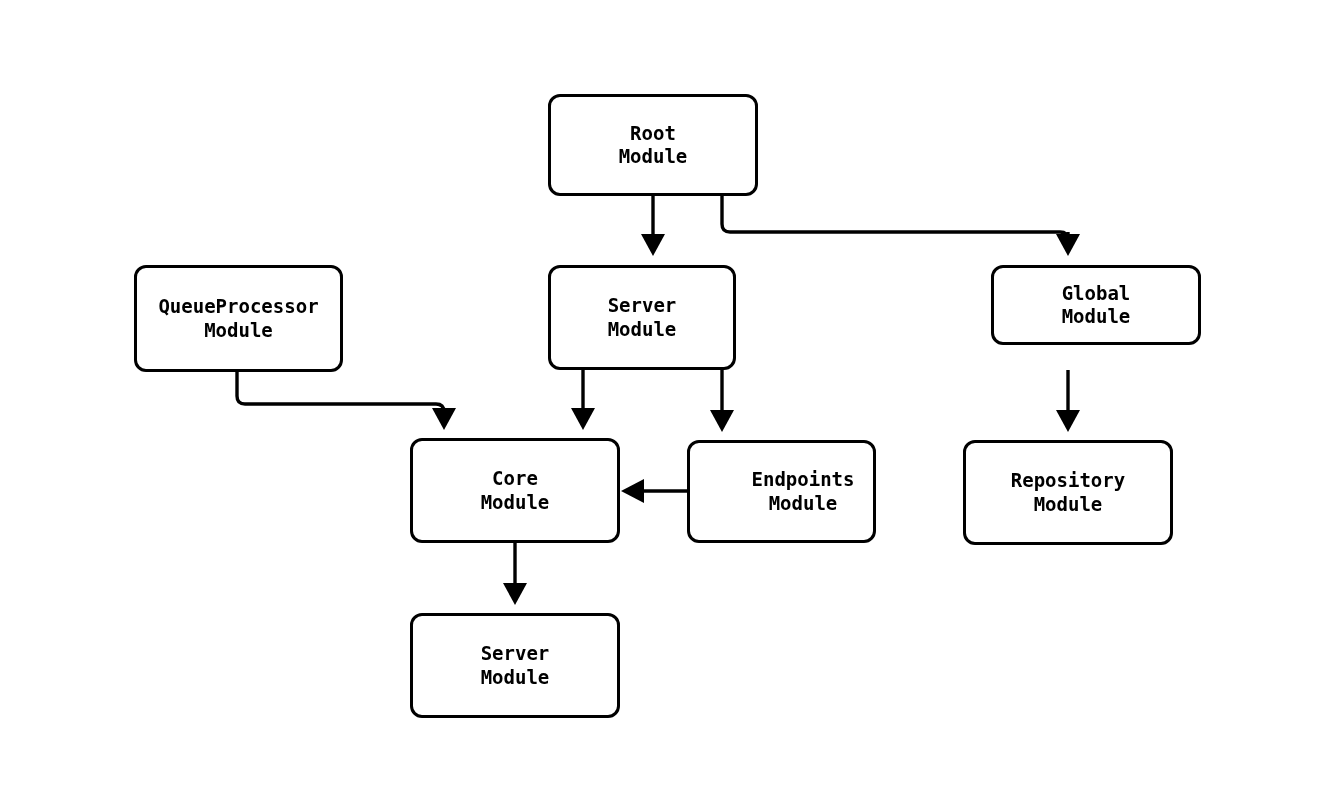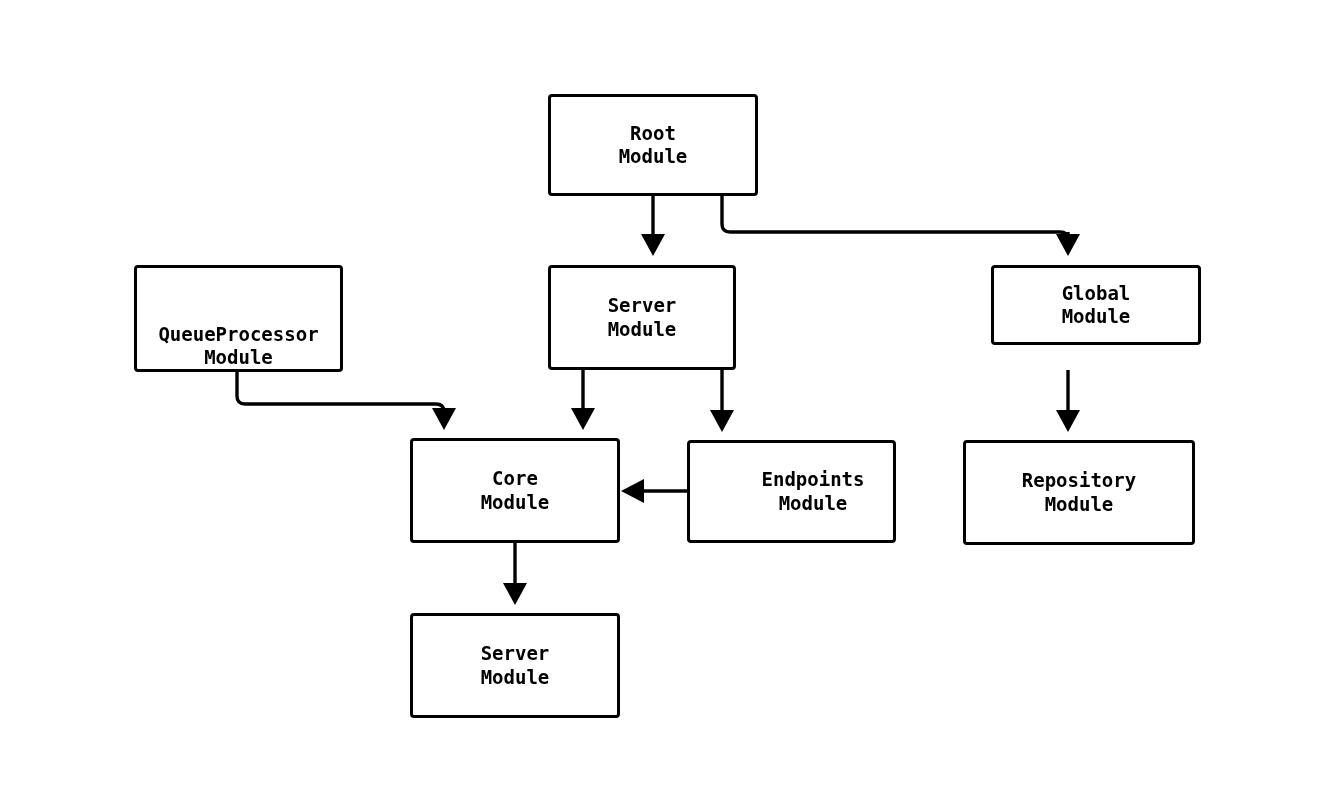--- a/index.html
+++ b/index.html
@@ -24,21 +24,21 @@
     left: 0;
     top: 0;
     width: 1337px;
     height: 809px;
   }
   .node {
     position: absolute;
     box-sizing: border-box;
     background: #ffffff;
     border: 3px solid #000000;
-    border-radius: 4px;
+    border-radius: 12px;
     display: flex;
     flex-direction: column;
     align-items: center;
     justify-content: center;
     z-index: 2;
   }
   .node-label {
     font-family: "DejaVu Sans Mono", "Liberation Mono", monospace;
     font-size: 19px;
     font-weight: 700;
@@ -101,46 +101,46 @@
       <path d="M515,543 L515,585" stroke="#000000" stroke-width="3.4" fill="none"></path>
       <path d="M503,583 L527,583 L515,605 Z" fill="#000000"></path>
     </g>
   </svg>
 
   <div class="node" style="left:548px; top:94px; width:210px; height:102px;">
     <div class="node-label">Root
 Module</div>
   </div>
 
-  <div class="node" style="left:134px; top:265px; width:209px; height:107px;justify-content:flex-end;">
+  <div class="node" style="left:134px; top:265px; width:209px; height:107px;">
     <div class="node-label">QueueProcessor
 Module</div>
   </div>
 
   <div class="node" style="left:548px; top:265px; width:188px; height:105px;">
     <div class="node-label">Server
 Module</div>
   </div>
 
   <div class="node" style="left:963px; top:265px; width:210px; height:80px;margin-left:28px;">
     <div class="node-label">Global
 Module</div>
   </div>
 
   <div class="node" style="left:410px; top:438px; width:210px; height:105px;">
     <div class="node-label">Core
 Module</div>
   </div>
 
-  <div class="node" style="left:687px; top:440px; width:209px; height:103px;padding-left:43px;">
+  <div class="node" style="left:687px; top:440px; width:189px; height:103px;padding-left:43px;">
     <div class="node-label">Endpoints
 Module</div>
   </div>
 
-  <div class="node" style="left:963px; top:440px; width:232px; height:105px;">
+  <div class="node" style="left:963px; top:440px; width:210px; height:105px;">
     <div class="node-label">Repository
 Module</div>
   </div>
 
   <div class="node" style="left:410px; top:613px; width:210px; height:105px;">
     <div class="node-label">Server
 Module</div>
   </div>
 
 </div>

